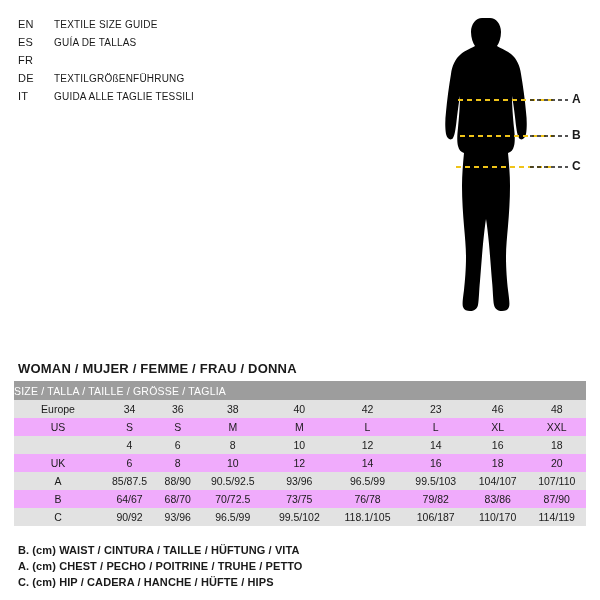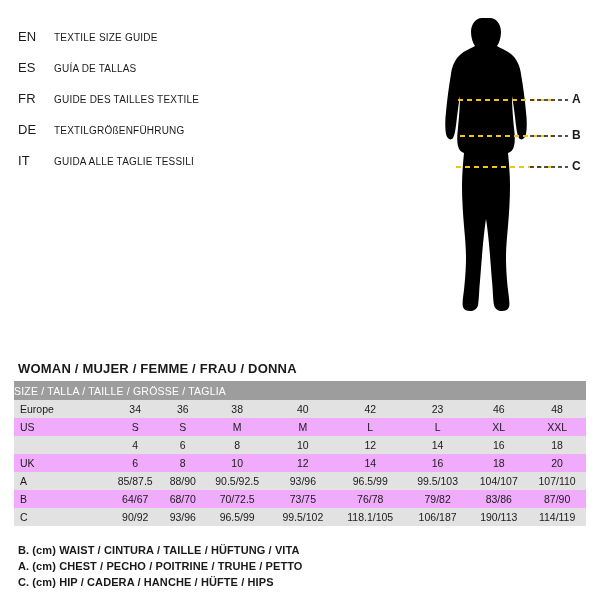--- a/index.html
+++ b/index.html
@@ -31,24 +31,23 @@
   }
   .lang-row {
     display: flex;
     align-items: baseline;
     margin-bottom: 1px;
     line-height: 17px;
   }
   .lang-code {
     width: 36px;
     flex: 0 0 36px;
-    font-size: 13px;
+    font-size: 11px;
     letter-spacing: 0.2px;
     color: #1a1a1a;
-    margin-top: 12px;
   }
   .lang-title {
     font-size: 10px;
     letter-spacing: 0.2px;
     color: #1a1a1a;
   }
 
   
   .figure-wrap {
     position: absolute;
@@ -92,22 +91,21 @@
   .size-table .hdr td {
     background: #9d9d9d;
     color: #ffffff;
     font-size: 10.5px;
     text-align: left;
     padding-left: 0;
     letter-spacing: 0.2px;
     height: 19px;
   }
   .size-table .rowlabel {
-    text-align: left;
-    padding-left: 6px;
+    text-align: center;
     width: 88px;
   }
   .size-table tr.shaded td {
     background: #e2e2e2;
   }
   .size-table tr.plain td {
     background: #f0abfc;
   }
 
   
@@ -134,21 +132,20 @@
     <div class="lang-row">
       <span class="lang-code">EN</span>
       <span class="lang-title">TEXTILE SIZE GUIDE</span>
     </div>
     <div class="lang-row">
       <span class="lang-code">ES</span>
       <span class="lang-title">GUÍA DE TALLAS</span>
     </div>
     <div class="lang-row">
       <span class="lang-code">FR</span>
-      <span class="lang-title">GUIDE DES TAILLES TEXTILE</span>
     </div>
     <div class="lang-row">
       <span class="lang-code">DE</span>
       <span class="lang-title">TEXTILGRÖßENFÜHRUNG</span>
     </div>
     <div class="lang-row">
       <span class="lang-code">IT</span>
       <span class="lang-title">GUIDA ALLE TAGLIE TESSILI</span>
     </div>
   </div>
@@ -306,21 +303,21 @@
       </tr>
 
       <tr class="shaded">
         <td class="rowlabel">C</td>
         <td>90/92</td>
         <td>93/96</td>
         <td>96.5/99</td>
         <td>99.5/102</td>
         <td>118.1/105</td>
         <td>106/187</td>
-        <td>190/113</td>
+        <td>110/170</td>
         <td>114/119</td>
       </tr>
     </tbody>
   </table>
 
   <div class="legend">
     <div>B. (cm) WAIST / CINTURA / TAILLE / HÜFTUNG / VITA</div>
     <div>A. (cm) CHEST / PECHO / POITRINE / TRUHE / PETTO</div>
     <div>C. (cm) HIP / CADERA / HANCHE / HÜFTE / HIPS</div>
   </div>

